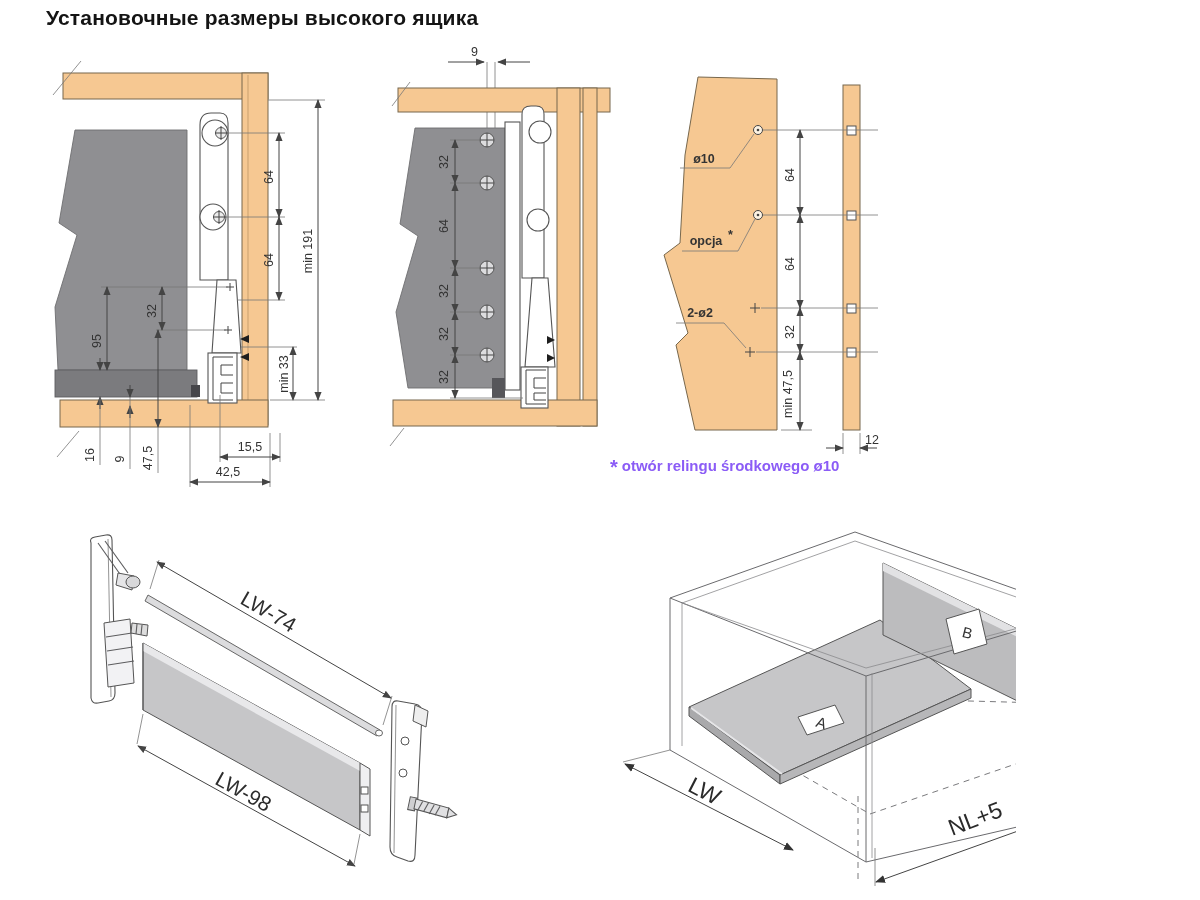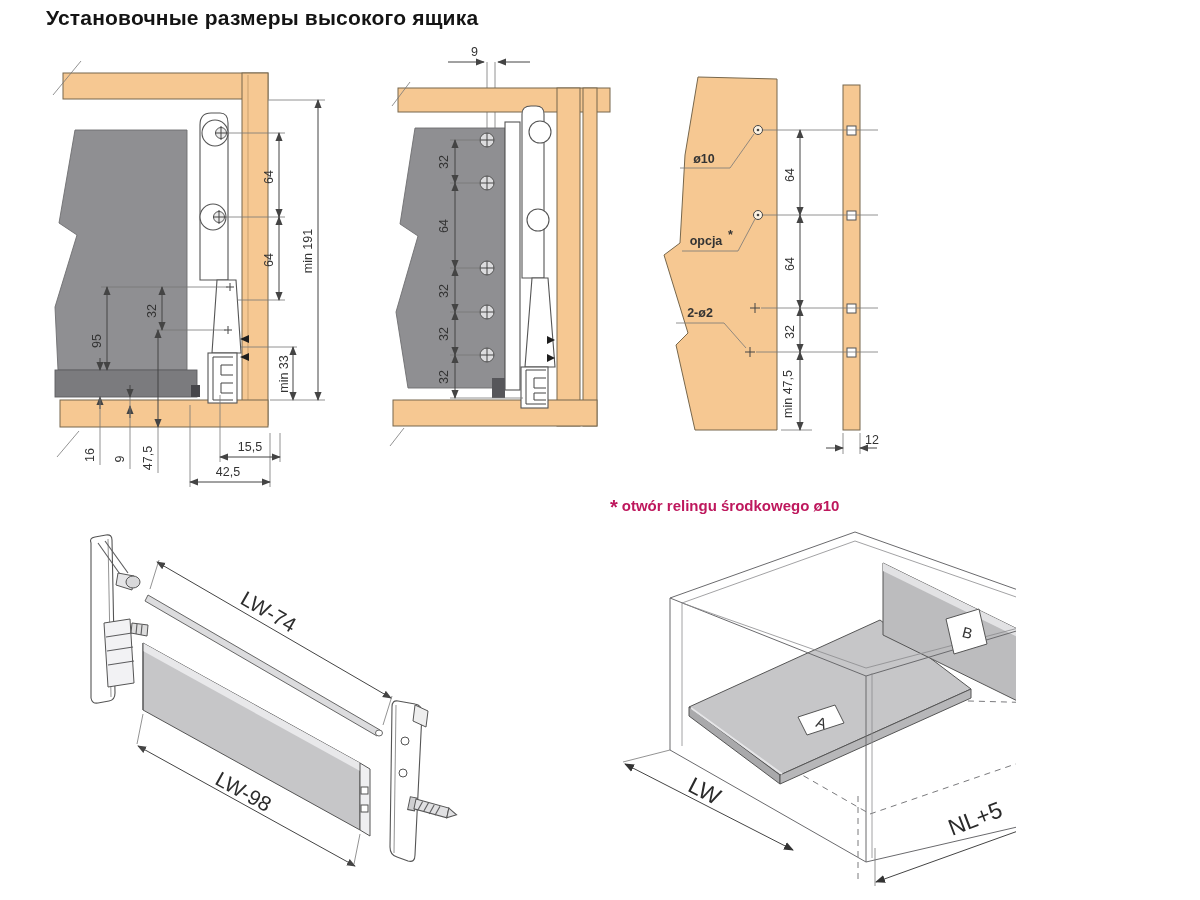--- a/index.html
+++ b/index.html
@@ -1,20 +1,20 @@
 <!DOCTYPE html>
 <html><head>
 <meta charset="utf-8">
 <style>
   html,body{margin:0;padding:0;background:#fff;}
   #canvas{position:relative;width:1016px;height:900px;background:#ffffff;overflow:hidden;
           font-family:"Liberation Sans",sans-serif;}
   .abs{position:absolute;}
   #title{left:46px;top:6px;font-size:21px;font-weight:bold;color:#141414;letter-spacing:0.2px;}
-  #footnote{left:610px;top:456px;font-size:15px;font-weight:bold;color:#be185d;margin-top:40px;}
+  #footnote{left:610px;top:456px;font-size:15px;font-weight:bold;color:#8b5cf6;}
   #footnote .star{font-size:20px;vertical-align:-3px;margin-right:4px;}
   svg text{font-family:"Liberation Sans",sans-serif;fill:#333;font-size:12.5px;}
   svg .big{font-size:21px;fill:#2d2d2d;}
   svg .huge{font-size:23px;fill:#2a2a2a;}
   svg .tag{font-size:15px;fill:#333;}
   .d{stroke:#444;stroke-width:1;fill:none;}
   .t{stroke:#777;stroke-width:0.8;fill:none;}
   .o{stroke:#5c5c5e;stroke-width:1.1;fill:none;}
   .wood{fill:#f6c892;stroke:#77674c;stroke-width:1;}
   .gray{fill:#8f8f92;stroke:#6e6e71;stroke-width:0.9;}

